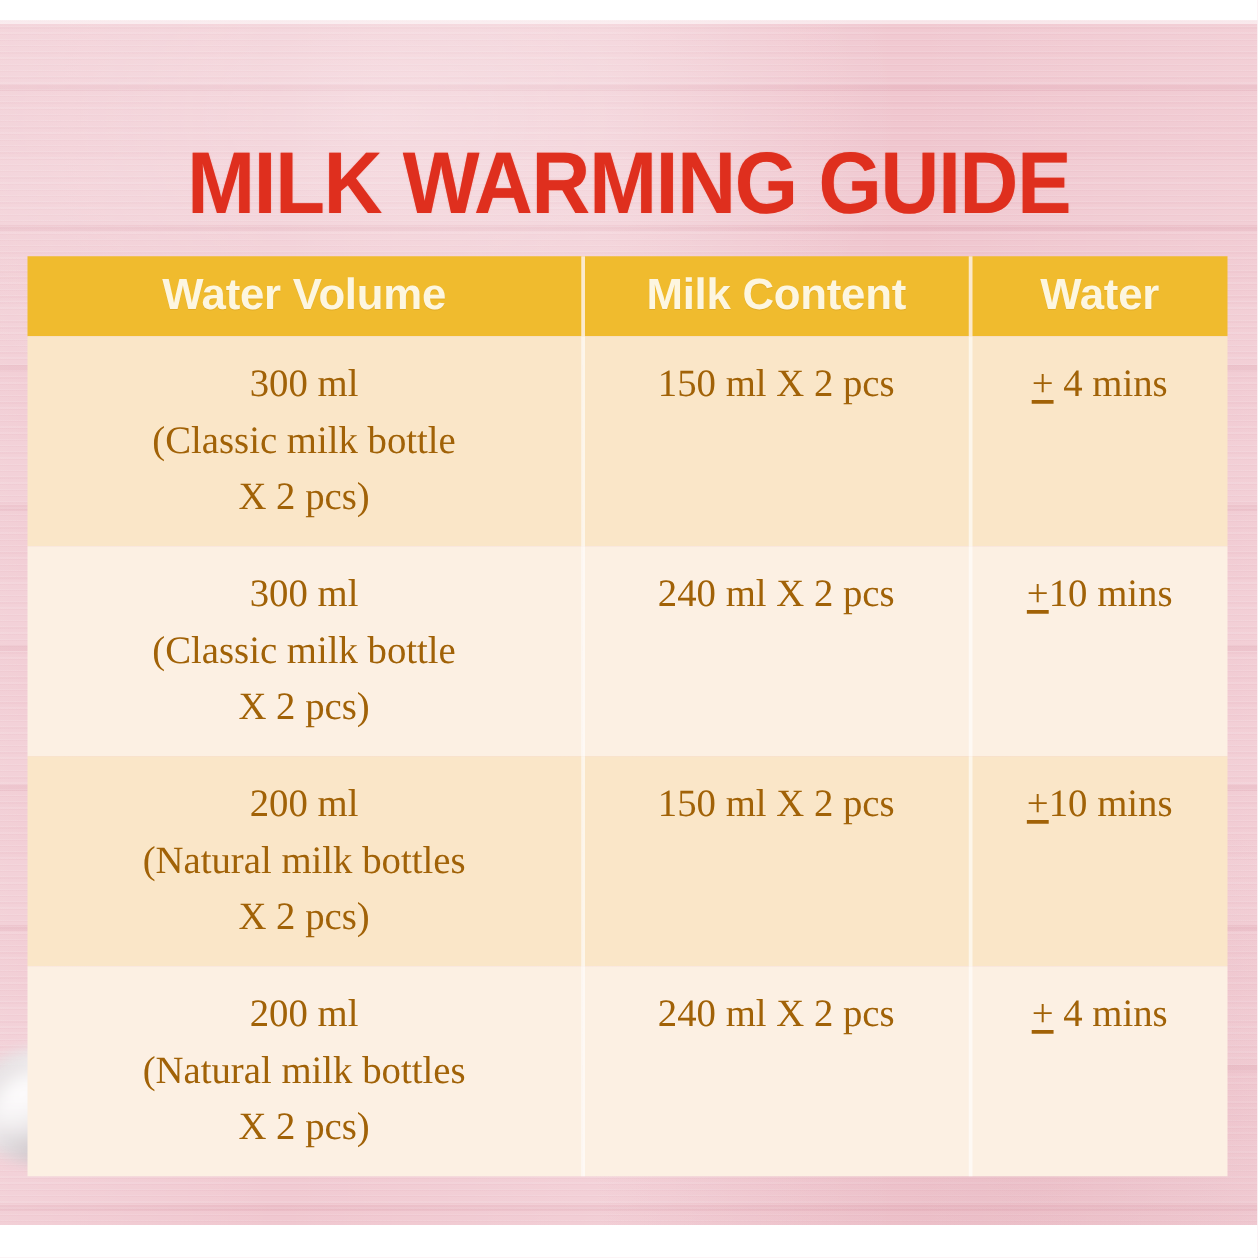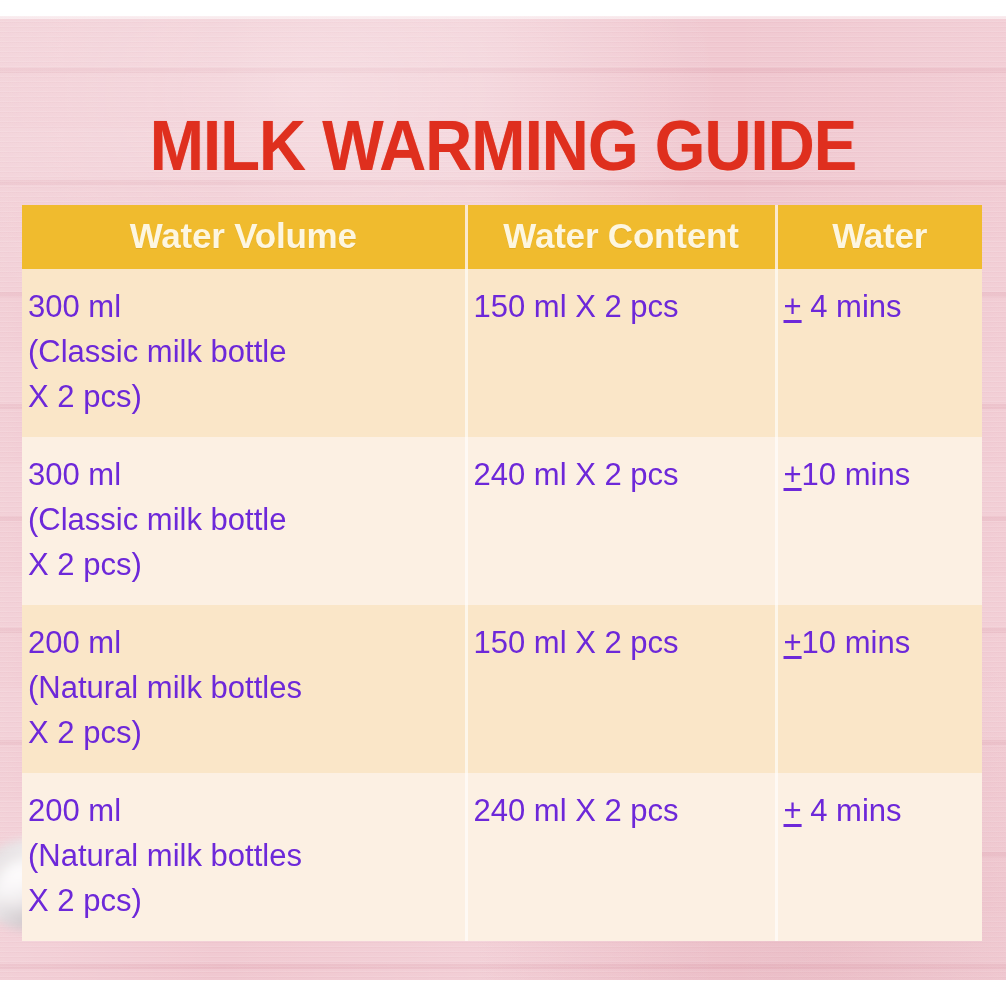--- a/index.html
+++ b/index.html
@@ -145,24 +145,25 @@
     line-height: 40px;
     letter-spacing: -0.2px;
     padding: 11px 0 13px 0;
     text-align: center;
     border-right: 3px solid #fbe9cd;
     text-shadow: 0 1px 0 rgba(196,140,20,0.30);
   }
   table.guide thead th:last-child { border-right: none; }
 
   table.guide tbody td {
-    font-family: Liberation Sans, sans-serif;
+    font-family: Liberation Serif, serif;
     font-size: 31px;
     line-height: 45px;
-    color: #6d28d9;
+    color: #a16207;
+    text-align: center;
     vertical-align: top;
     padding: 15px 6px 18px 6px;
     border-right: 3px solid rgba(255,255,255,0.62);
   }
   table.guide tbody td:last-child { border-right: none; }
 
   tr.row-dark td { background: #fae6c8; }
   tr.row-light td { background: #fcf0e3; }
 
   .cell-line { display: block; white-space: nowrap; }
@@ -189,21 +190,21 @@
   <div class="table-wrap">
     <table class="guide">
       <colgroup>
         <col class="c1">
           <col class="c2">
           <col class="c3">
       </colgroup>
       <thead>
         <tr>
           <th>Water Volume</th>
-          <th>Water Content</th>
+          <th>Milk Content</th>
           <th>Water</th>
         </tr>
       </thead>
       <tbody>
 
         <tr class="row-dark">
           <td class="first-td">
             <span class="cell-line">300 ml</span>
             <span class="cell-line">(Classic milk bottle</span>
             <span class="cell-line">X 2 pcs)</span>

